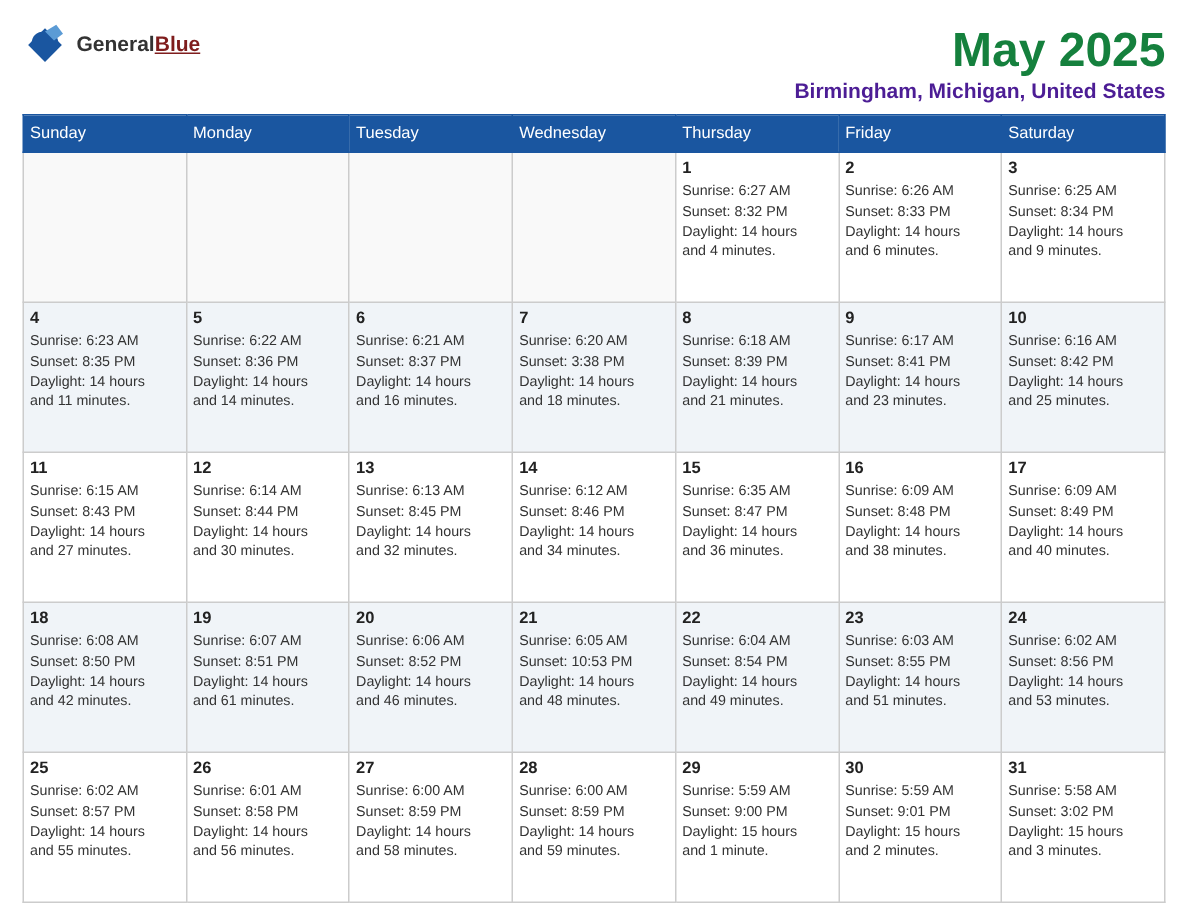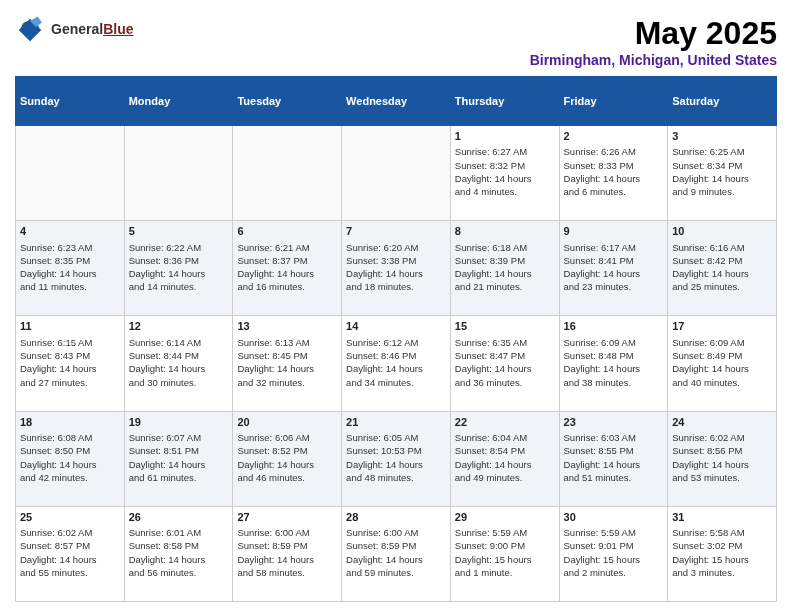--- a/index.html
+++ b/index.html
@@ -46,40 +46,40 @@
     .logo-icon {
       width: 30px;
       height: 30px;
     }
     .title-block {
       text-align: right;
     }
     .main-title {
       font-size: 32px;
       font-weight: bold;
-      color: #000000;
+      color: #15803d;
     }
     .subtitle {
       font-size: 14px;
       color: #4c1d95;
       font-weight: bold;
     }
     .calendar {
       flex: 1;
       border: 1px solid #ccc;
       border-collapse: collapse;
       width: 100%;
       table-layout: fixed;
     }
     .calendar thead tr th {
       background: #1a56a0;
       color: #fff;
       font-size: 11px;
-      font-weight: bold;
-      padding: 18px 4px;
+      font-weight: normal;
+      padding: 6px 4px;
       text-align: left;
       border: 1px solid #1a56a0;
     }
     .calendar tbody tr {
       height: 88px;
     }
     .calendar tbody tr:nth-child(odd) {
       background: #fff;
     }
     .calendar tbody tr:nth-child(even) {

